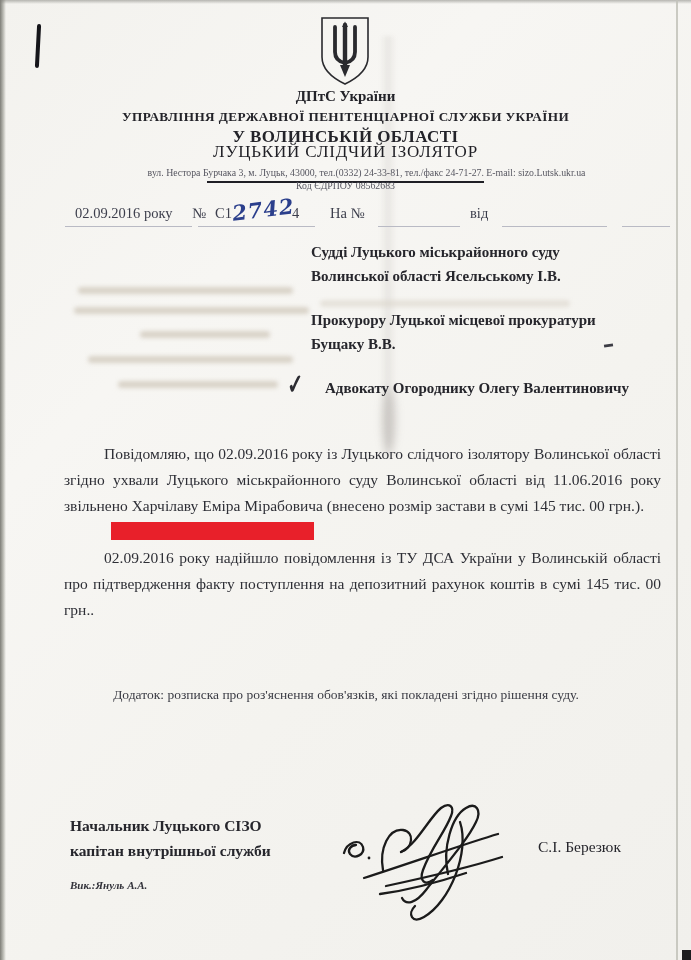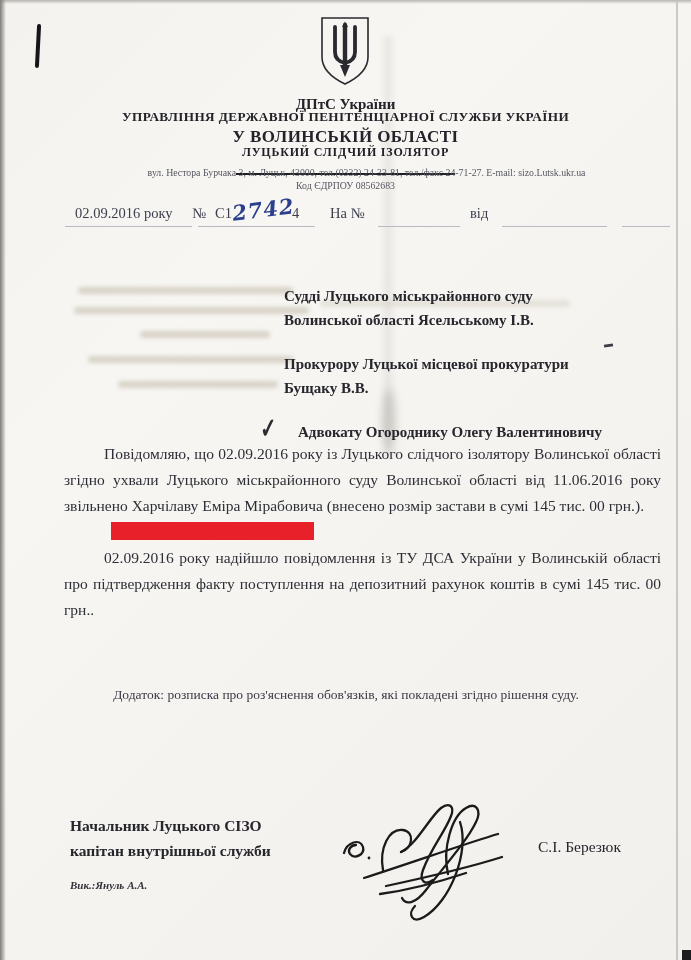--- a/index.html
+++ b/index.html
@@ -25,41 +25,41 @@
   .crease { position:absolute; left:380px; top:36px; width:16px; height:420px;
     background:linear-gradient(to right,rgba(255,255,255,0),rgba(110,100,92,.10),rgba(255,255,255,0));
     filter:blur(2px); }
   .crease-blob { position:absolute; left:382px; top:388px; width:14px; height:64px;
     background:rgba(100,92,86,.22); border-radius:50%; filter:blur(4px); }
   .bleed { position:absolute; height:7px; border-radius:4px; background:#d9d3c8; filter:blur(2px); }
 
   
   .center { position:absolute; left:0; width:691px; text-align:center; }
   .emblem { position:absolute; left:315px; top:15px; }
-  .org-abbrev { top:96px;  font-weight:bold; font-size:15px; color:#232329; }
+  .org-abbrev { top:88px;  font-weight:bold; font-size:15px; color:#232329; }
   .org-line1  { top:109px; font-weight:bold; font-size:13.2px; letter-spacing:.4px; color:#232329; }
   .org-line2  { top:127px; font-weight:bold; font-size:17px; letter-spacing:.4px; color:#232329; }
   .org-name-wrap { top:142px; }
-  .org-name { display:inline-block; font-weight:bold; font-size:12px; letter-spacing:.8px;
-    color:#1f1f25; border-bottom:2.2px solid #1f1f25; padding:0 6px 13px; }
+  .org-name { display:inline-block; font-weight:normal; font-size:17px; letter-spacing:.8px;
+    color:#1f1f25; border-bottom:2.2px solid #1f1f25; padding:0 6px 19px; }
   .address { top:167px; font-size:9.8px; color:#565660;margin-left:21px; }
   .edrpou  { top:180px; font-size:9.8px; color:#565660; }
 
   
   .ref-row { position:absolute; top:203px; left:0; width:691px; height:26px;
     font-size:14.5px; color:#3c3e4c; }
   .ref-row .item { position:absolute; top:2px; }
   .u-line { position:absolute; height:1px; background:#b9bac4; top:23px; }
   .hand-number { position:absolute; left:232px; top:-6px; font-size:21px; font-weight:bold;
     font-style:italic; color:#2b3f8c; transform:rotate(-7deg);
     letter-spacing:1px; font-family:"DejaVu Serif",serif; }
 
   
-  .recipients { position:absolute; left:284px; top:240px; width:380px;
-    font-weight:bold; font-size:15px; line-height:24px; color:#26262c;margin-top:44px; }
+  .recipients { position:absolute; left:311px; top:240px; width:380px;
+    font-weight:bold; font-size:15px; line-height:24px; color:#26262c; }
   .recip-block { margin-bottom:20px; }
   .recip3 { position:relative; margin-top:10px; }
   .checkmark { position:absolute; left:-24px; top:-4px; font-size:20px; font-weight:bold;
     color:#2c2c32; transform:scaleY(1.35) rotate(-4deg); display:inline-block; }
   .recip3 .txt { padding-left:14px; display:inline-block; }
   .dash-artifact { position:absolute; left:604px; top:344px; width:9px; height:2.5px;
     background:#3c3c44; transform:rotate(-8deg); }
 
   
   .body-text { position:absolute; left:64px; top:441px; width:597px;

